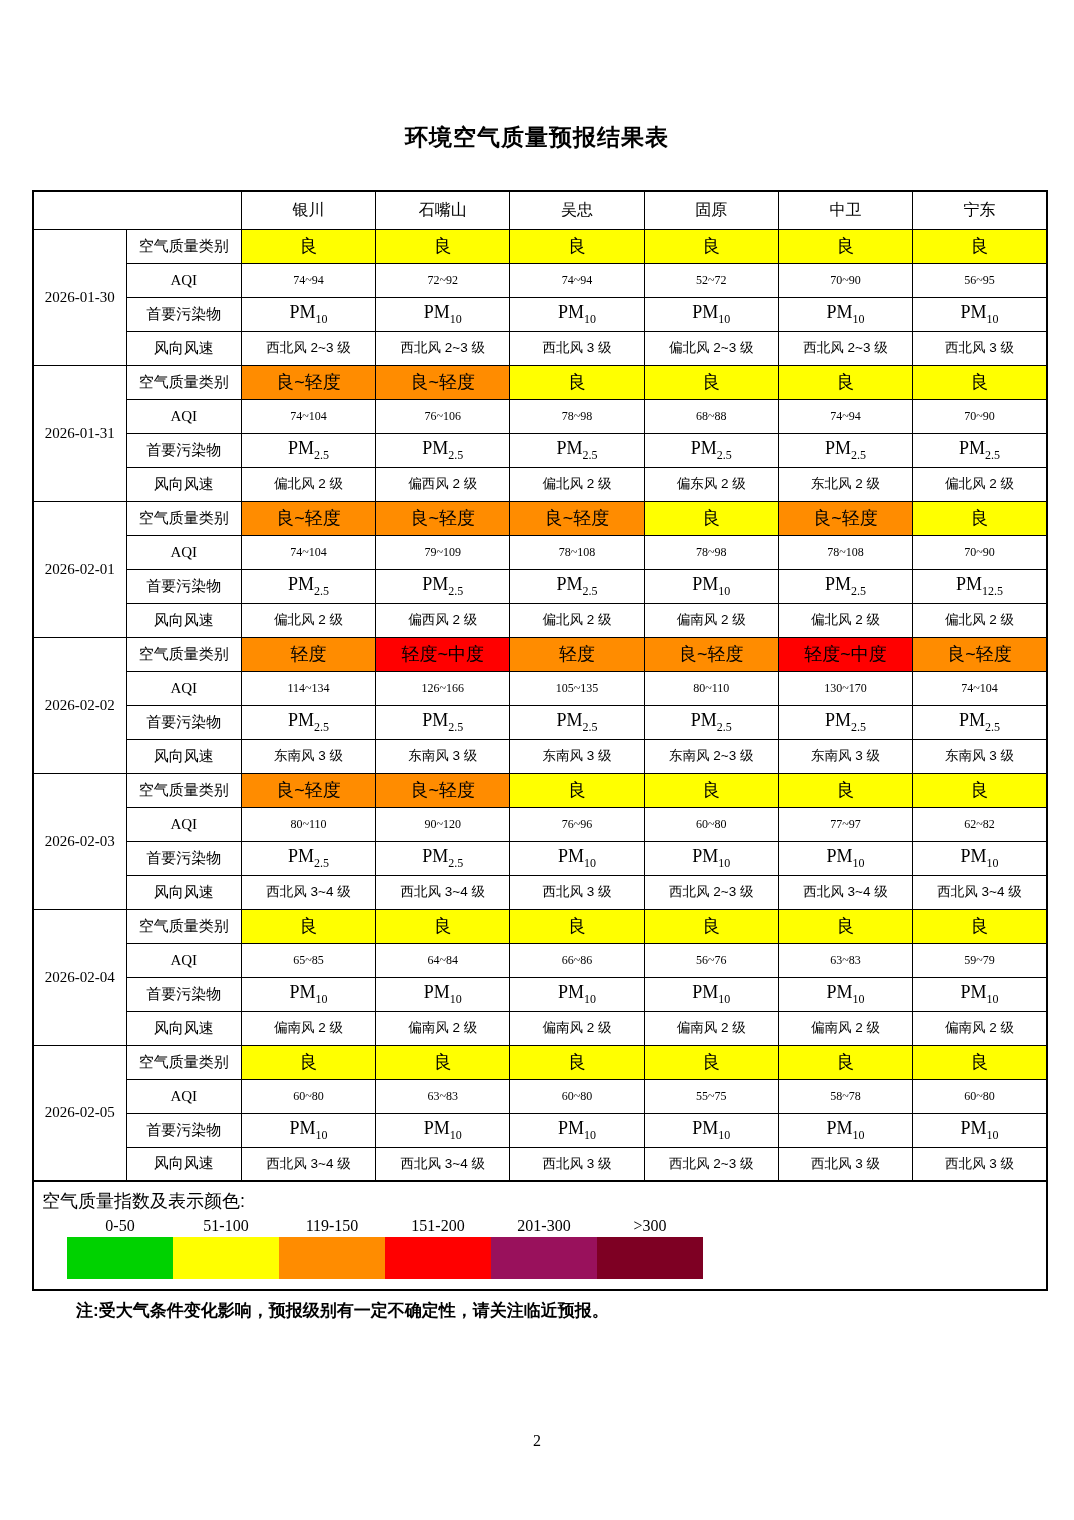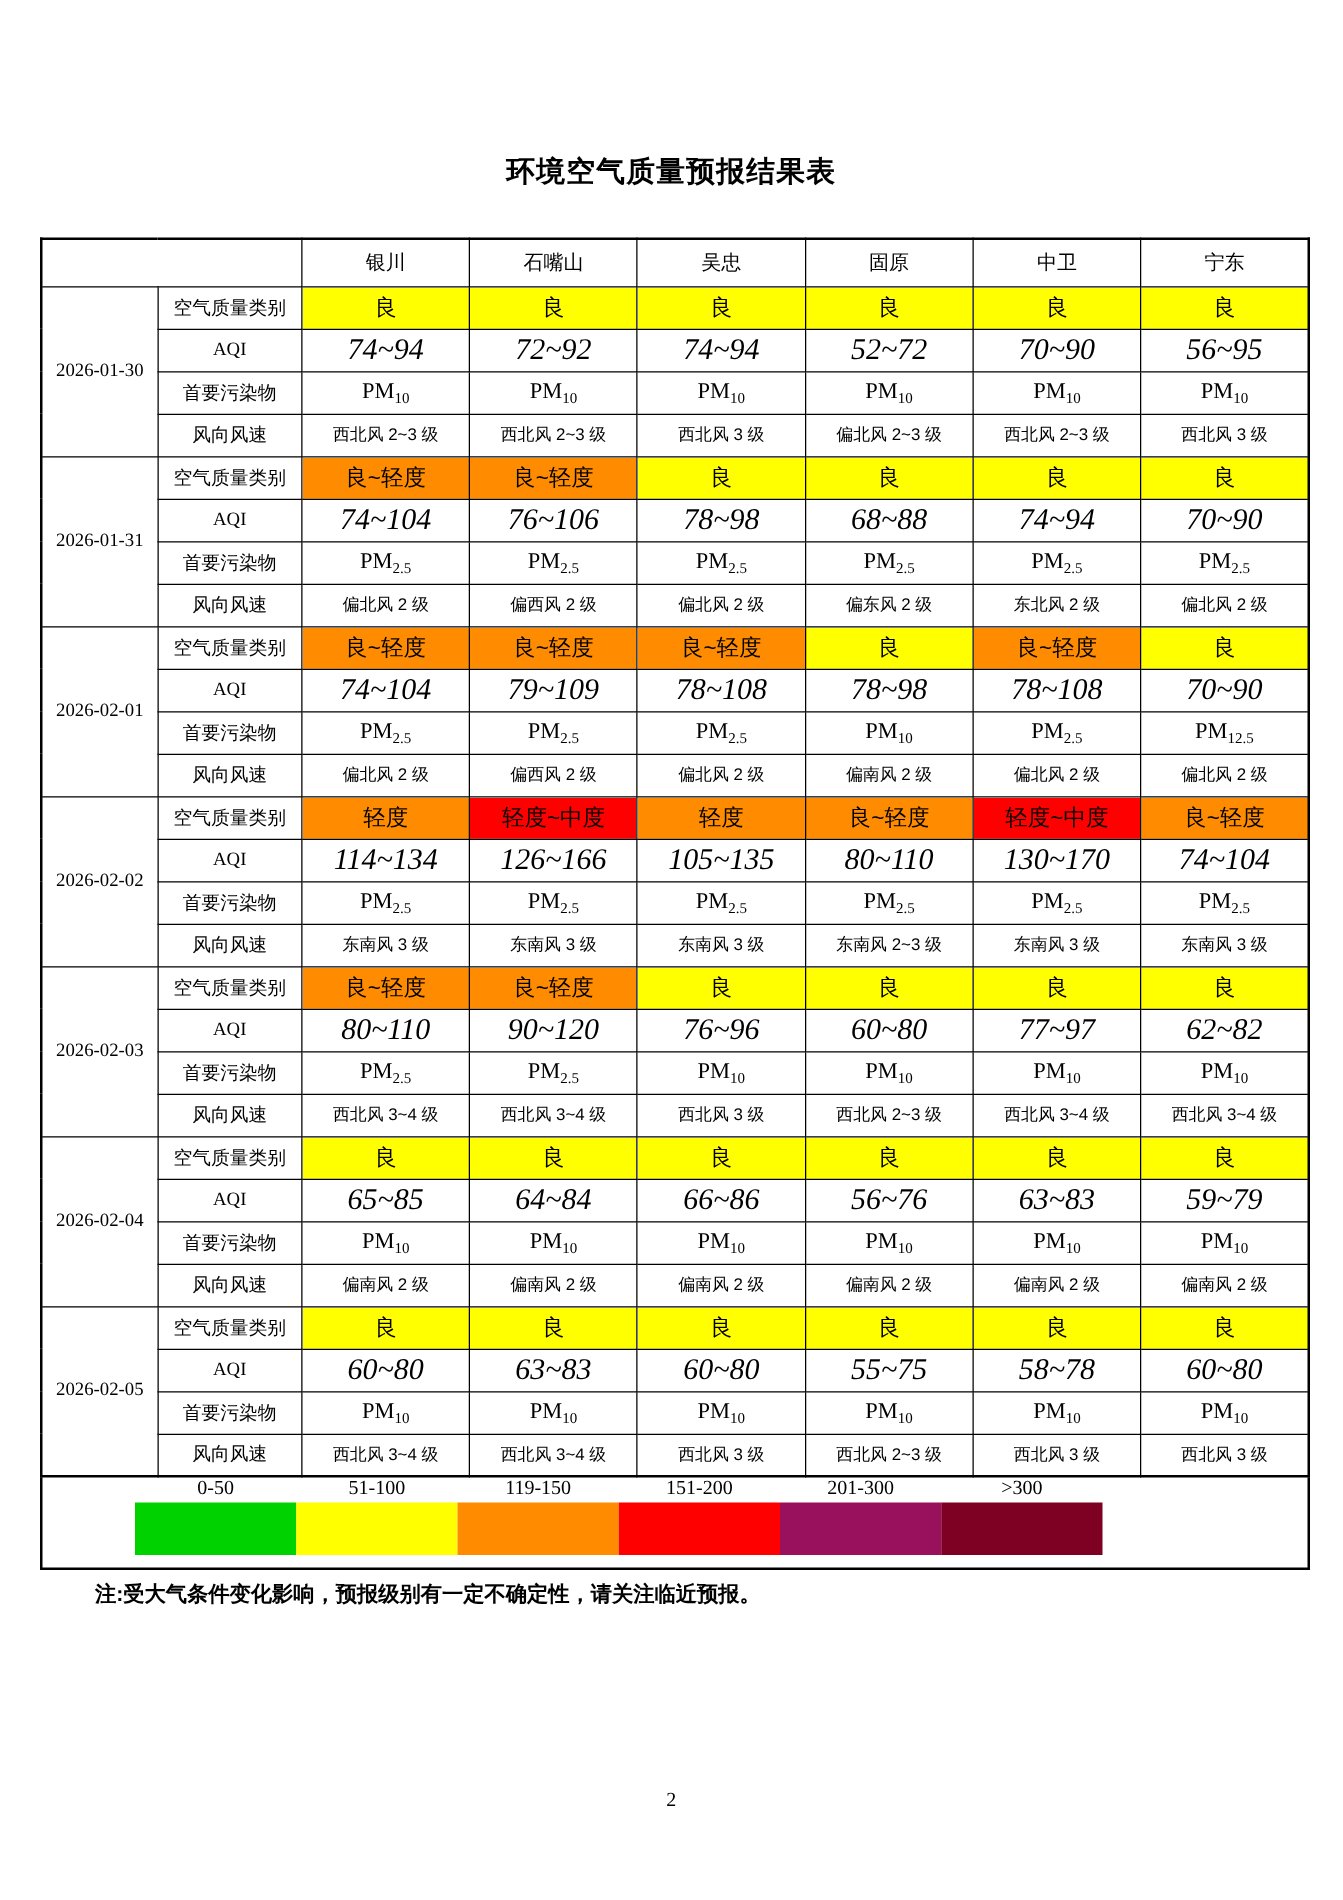--- a/index.html
+++ b/index.html
@@ -40,36 +40,36 @@
     overflow: hidden;
     white-space: nowrap;
   }
   table.forecast thead tr { height: 38px; }
   table.forecast tbody tr { height: 34px; }
   th.city-cell { font-weight: normal; font-size: 16px; }
   td.date-cell { font-family: "Liberation Serif", serif; font-size: 15px; }
   td.label-cell { font-size: 15px; }
   td.label-cell.label-en { font-family: "Liberation Serif", serif; }
   td.cat-cell  { font-size: 18px; }
-  td.aqi-cell  { font-family: "Liberation Serif", serif; font-size: 24px; font-style: italic; }
+  td.aqi-cell  { font-family: "Liberation Serif", serif; font-size: 12px; }
   td.pol-cell  { font-family: "Liberation Serif", serif; font-size: 18px; }
   td.pol-cell sub { font-size: 12px; }
   td.wind-cell { font-size: 13.5px; margin-left: 14px; }
   .legend-box {
     width: 1012px;
     margin-left: 32px;
     border: 2px solid #000;
     border-top: none;
     padding-bottom: 10px;
   }
   .legend-title {
     font-size: 18px;
     padding: 7px 0 4px 8px;
   }
-  .legend-scale { margin-left: 74px; width: 774px; }
+  .legend-scale { margin-left: 33px; width: 636px; }
   .legend-labels { display: flex; }
   .legend-labels .legend-range {
     width: 129px;
     text-align: center;
     font-family: "Liberation Serif", serif;
     font-size: 16px;
     padding-bottom: 2px;
   }
   .legend-blocks { display: flex; }
   .legend-blocks .legend-swatch {
@@ -377,20 +377,21 @@
           <td class="wind-cell">西北风 3~4 级</td>
           <td class="wind-cell">西北风 3 级</td>
           <td class="wind-cell">西北风 2~3 级</td>
           <td class="wind-cell">西北风 3 级</td>
           <td class="wind-cell">西北风 3 级</td>
         </tr>
       </tbody>
   </table>
 
   <div class="legend-box">
+    <div class="legend-title">空气质量指数及表示颜色:</div>
     <div class="legend-scale">
       <div class="legend-labels">
           <div class="legend-range">0-50</div>
           <div class="legend-range">51-100</div>
           <div class="legend-range">119-150</div>
           <div class="legend-range">151-200</div>
           <div class="legend-range">201-300</div>
           <div class="legend-range">&gt;300</div>
         </div>
       <div class="legend-blocks">

